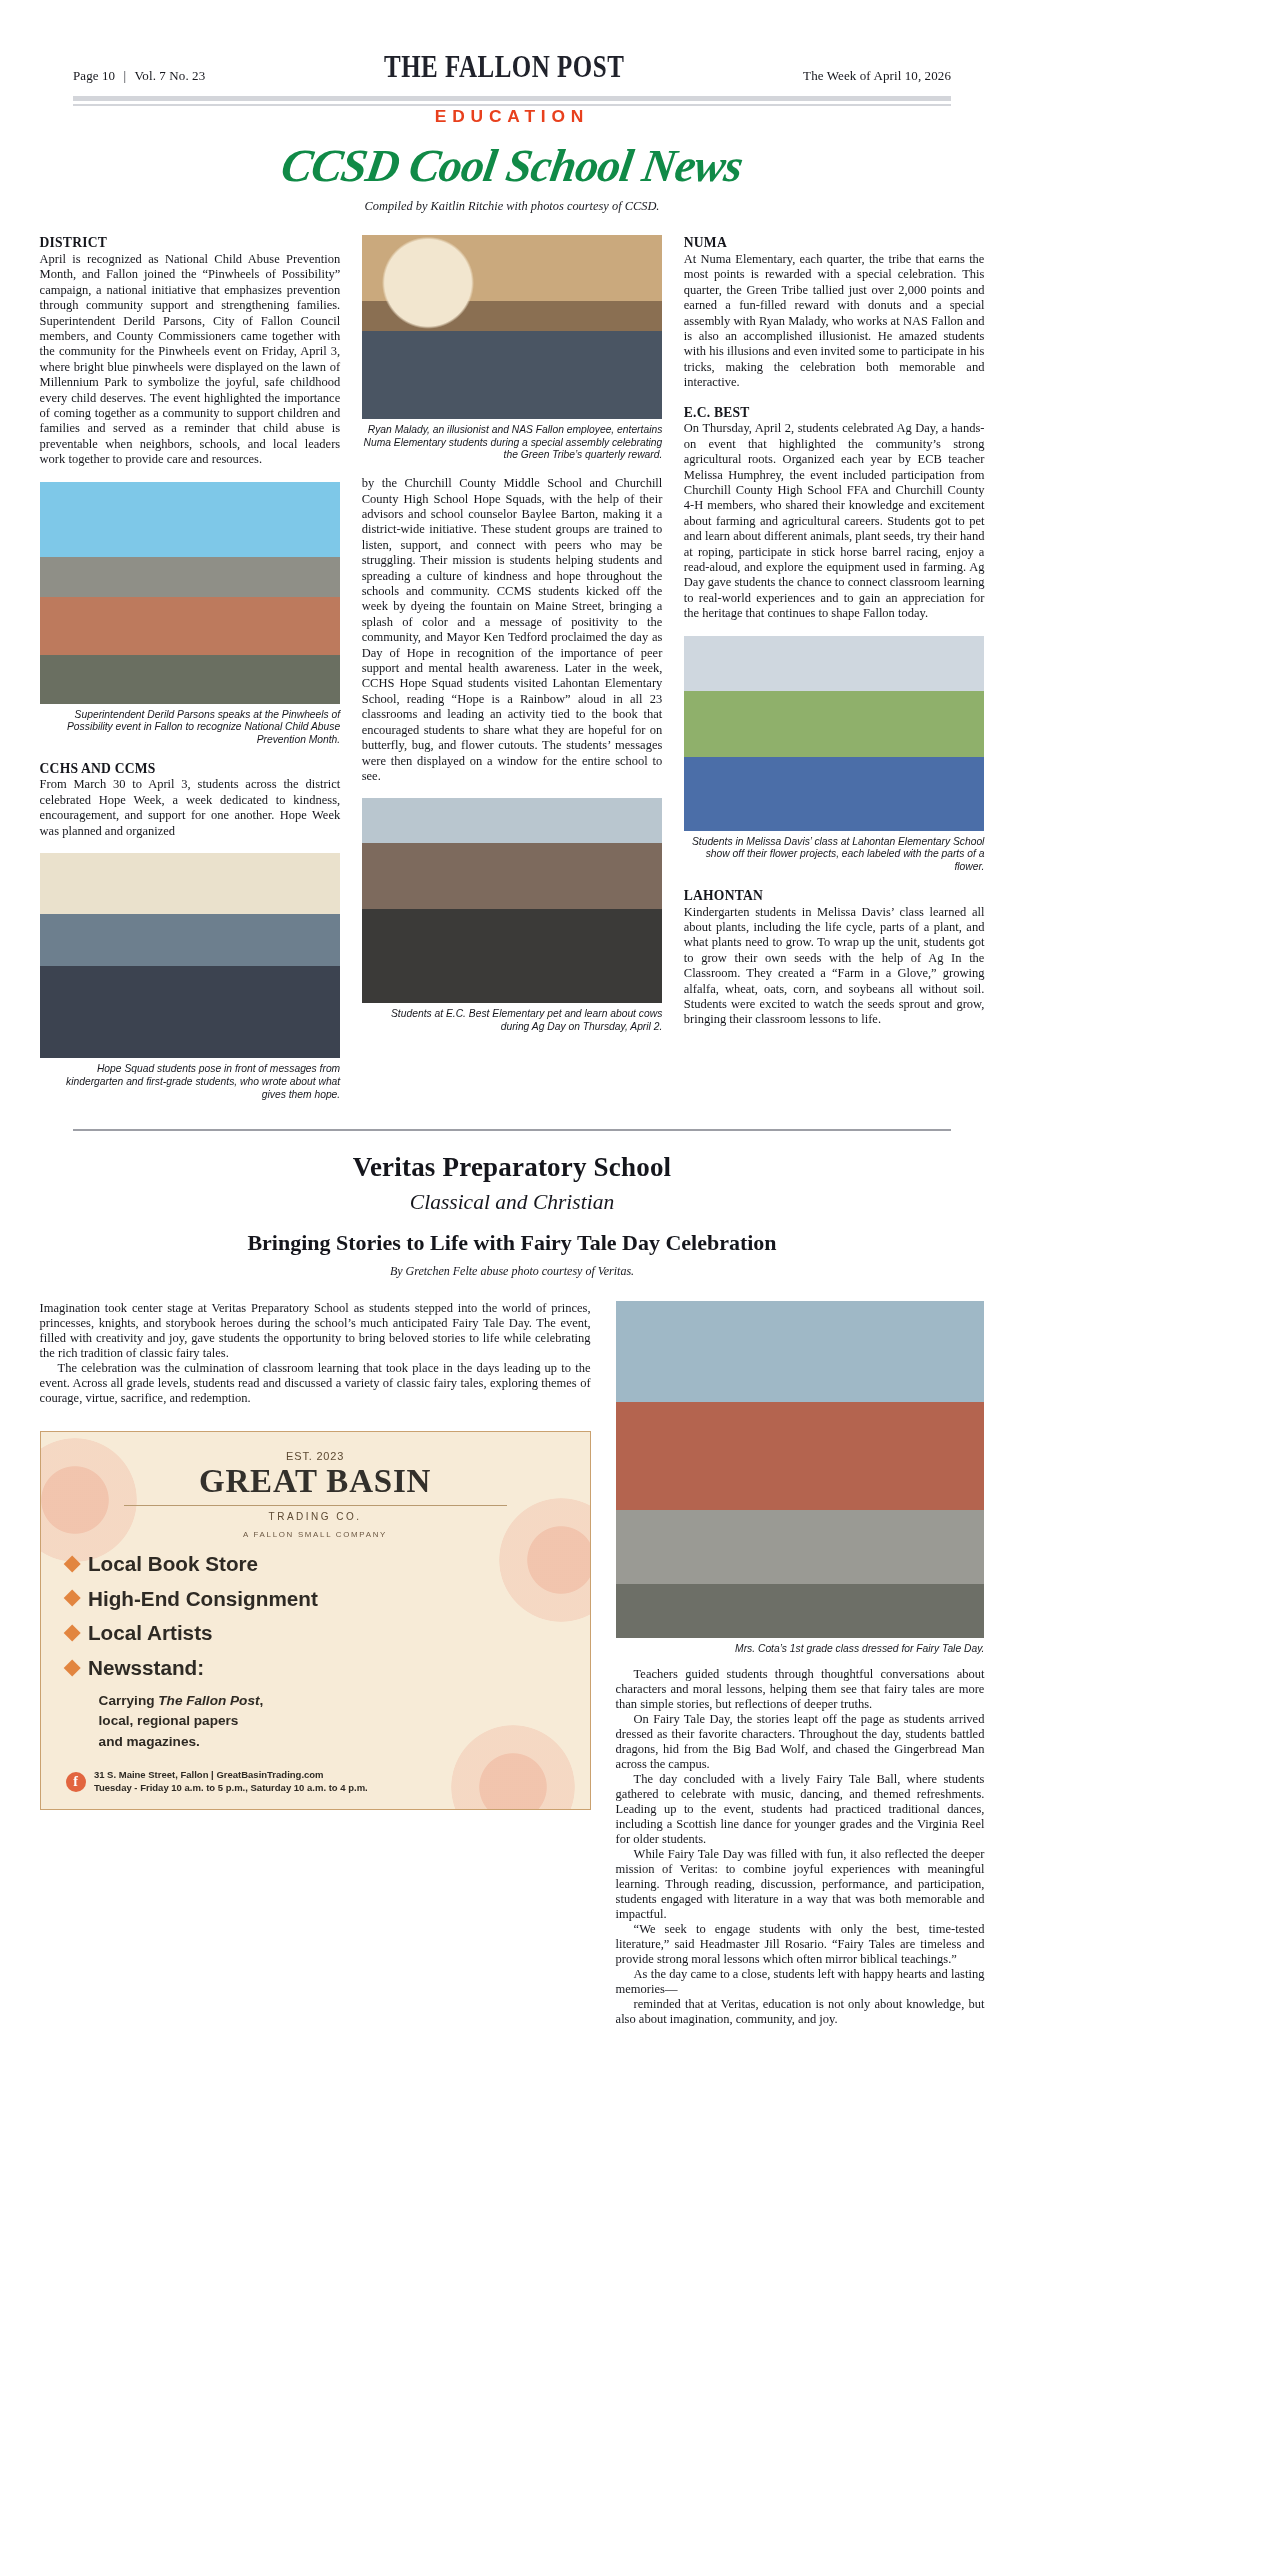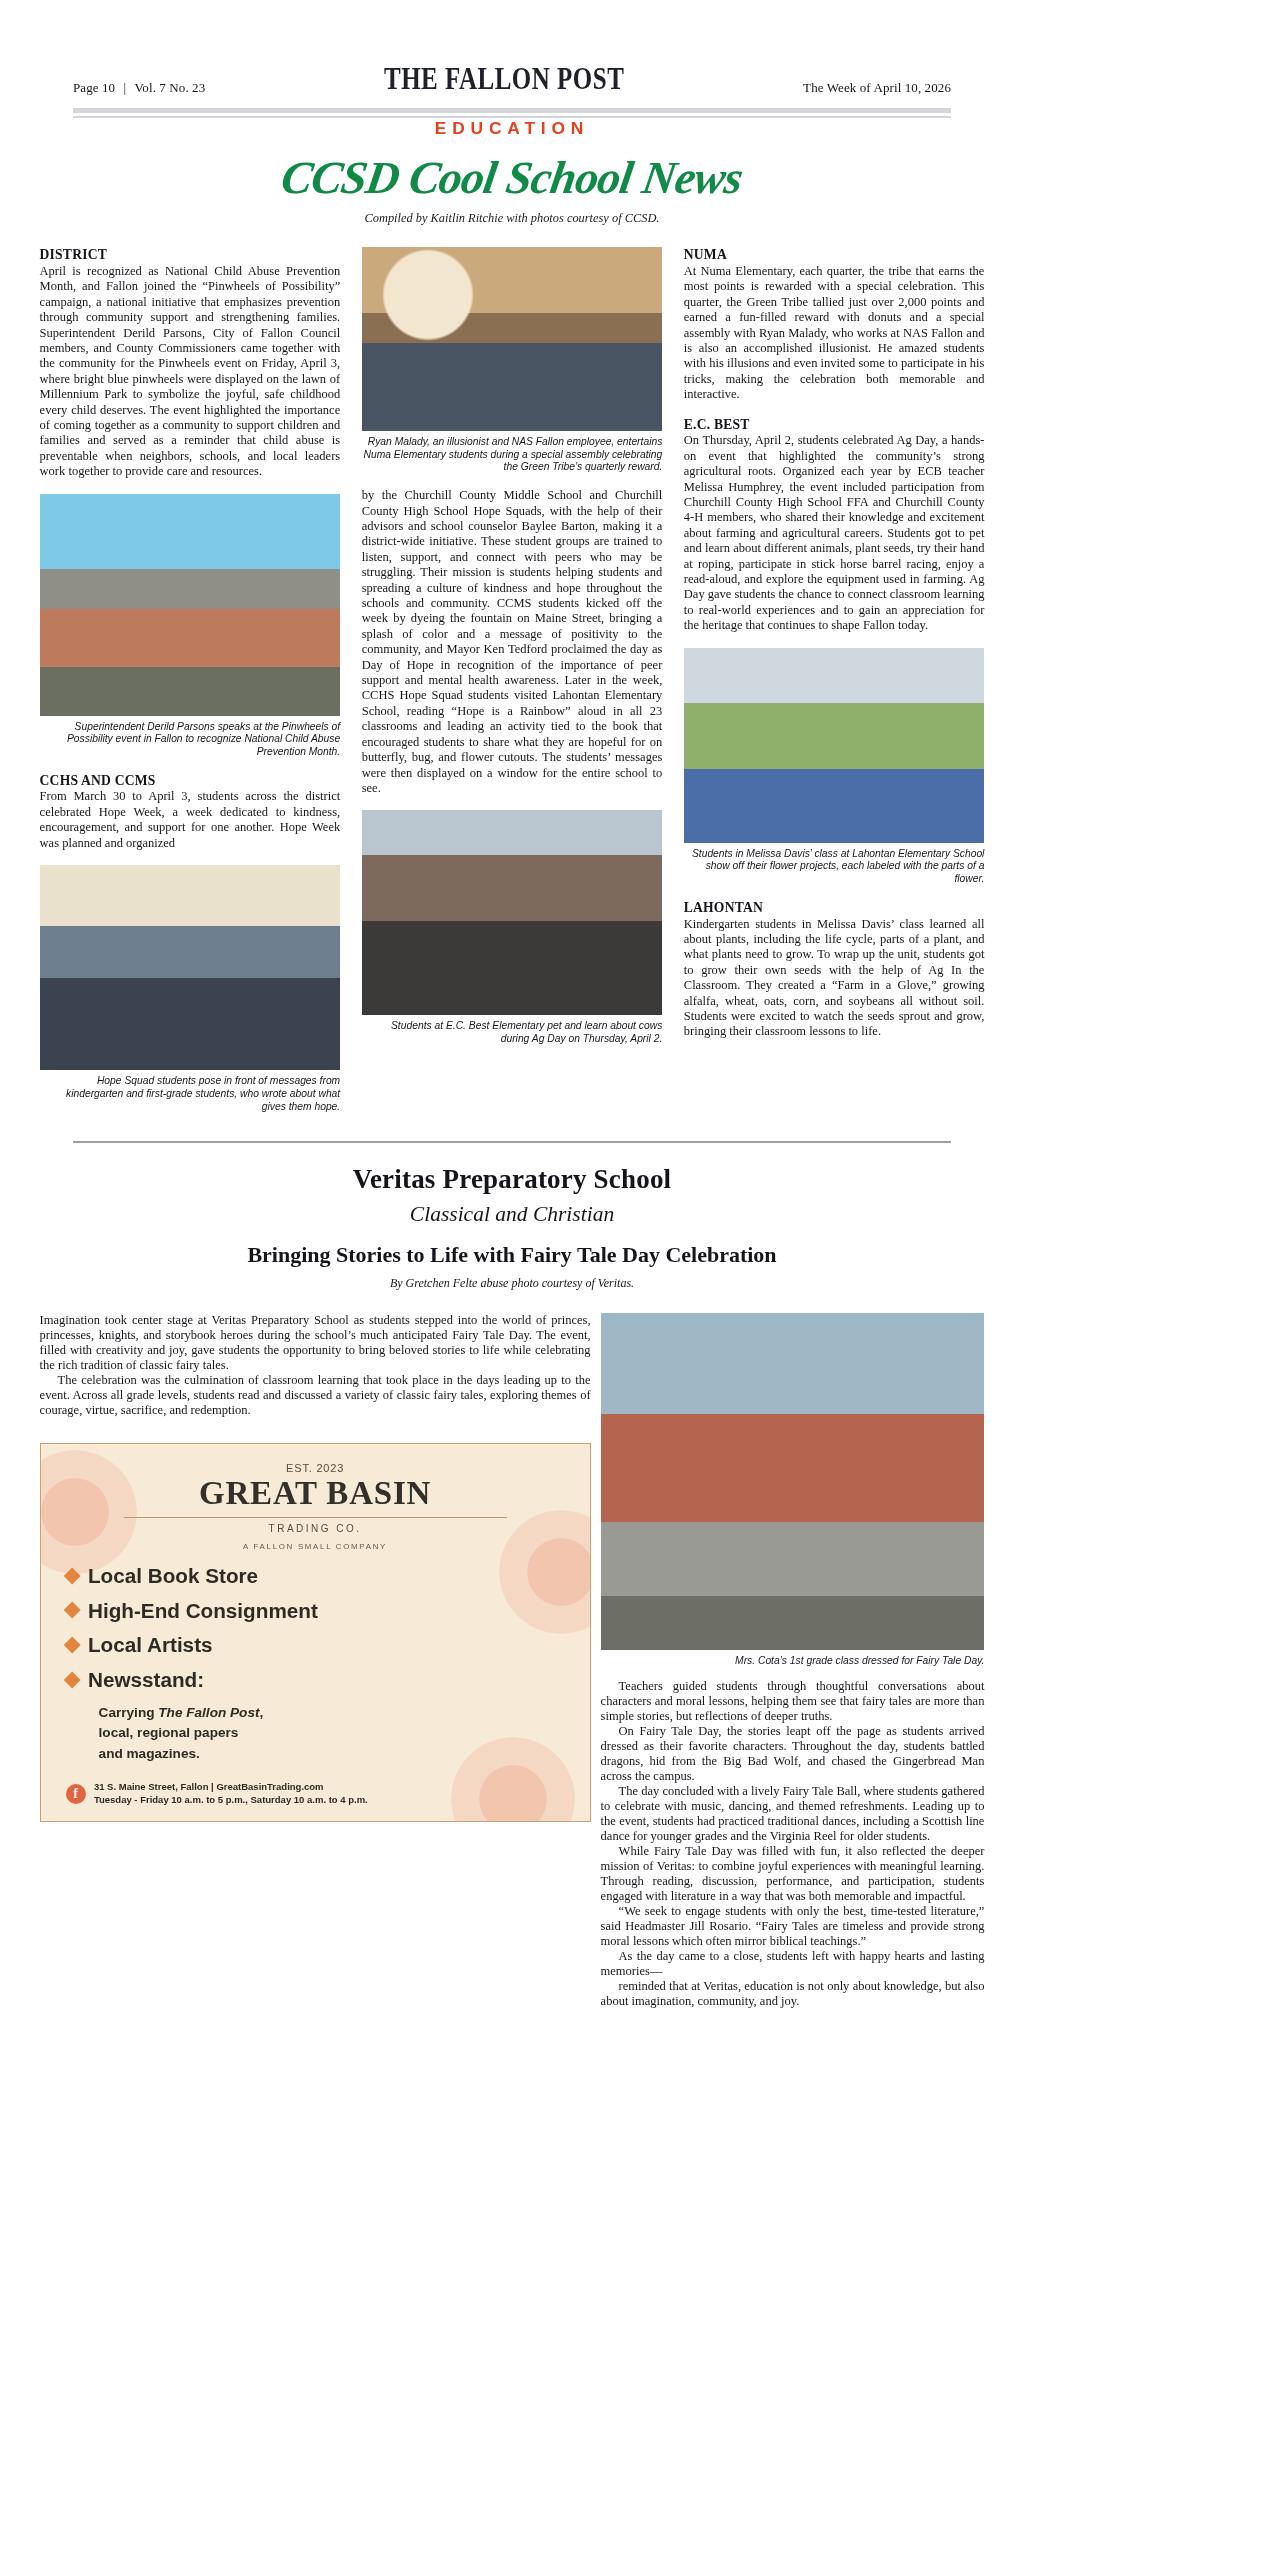--- a/index.html
+++ b/index.html
@@ -1,21 +1,21 @@
 <!DOCTYPE html>
 <html style="font-size:13.2px"><head>
 <meta charset="utf-8">
 <style>
   html,body{margin:0;padding:0;}
   body{
     width:1288px;height:2576px;background:#ffffff;
     font-family:"Liberation Serif",serif;color:#15161c;
     -webkit-font-smoothing:antialiased;
   }
-  .page{position:relative;width:1024px;height:2576px;box-sizing:border-box;padding:12px 33px;}
+  .page{position:relative;width:1024px;height:2576px;box-sizing:border-box;padding:0 33px;}
 
   
   .masthead{display:flex;align-items:flex-end;justify-content:space-between;padding:56px 40px 3.3px 40px;}
   .mh-left,.mh-right{font-family:"Liberation Serif",serif;font-size:13px;letter-spacing:0.1px;white-space:nowrap;}
   .mh-left{display:flex;align-items:center;gap:8.3px;}
   .mh-sep{color:#2a2b33;}
   .mh-title{font-family:"Liberation Serif",serif;font-weight:700;font-size:25px;letter-spacing:0.5px;
             color:#20222b;transform:scaleY(1.25);transform-origin:bottom center;}
   .rule-wrap{padding:0 40px;margin-top:8.3px;}
   .rule-thick{height:5.8px;background:#d3d5da;}
@@ -60,21 +60,21 @@
 
   
   .vdiv{height:1.7px;background:#9d9fa6;margin:28px 40px 0 40px;}
 
   
   .v-title{text-align:center;font-weight:700;font-size:27px;margin-top:21.5px;letter-spacing:0.2px;}
   .v-sub{text-align:center;font-style:italic;font-size:21.5px;margin-top:6.6px;}
   .v-head2{text-align:center;font-weight:700;font-size:22px;margin-top:15px;}
   .v-by{text-align:center;font-style:italic;font-size:12px;margin-top:8.3px;}
 
-  .vcols{display:flex;gap:10px;margin-top:21.5px;padding:0 6.6px;}
+  .vcols{display:flex;gap:25px;margin-top:21.5px;padding:0 6.6px;}
   .vcol{width:587px;}
   .vcol p{font-size:12.5px;line-height:15px;text-align:justify;margin:0;}
   .indent{text-indent:18px;}
 
   
   .ad{width:551px;margin-top:25px;border:0.8px solid #caa16f;background:#f7ebd7;position:relative;
       padding:18px 25px 15px 25px;box-sizing:border-box;overflow:hidden;}
   .ad-deco{position:absolute;width:124px;height:124px;border-radius:50%;
            background:radial-gradient(circle,#f0b8a0 0 38%, #f4d2bd 39% 70%, transparent 71%);opacity:.75;}
   .ad-d1{left:-28px;top:6.6px;}

